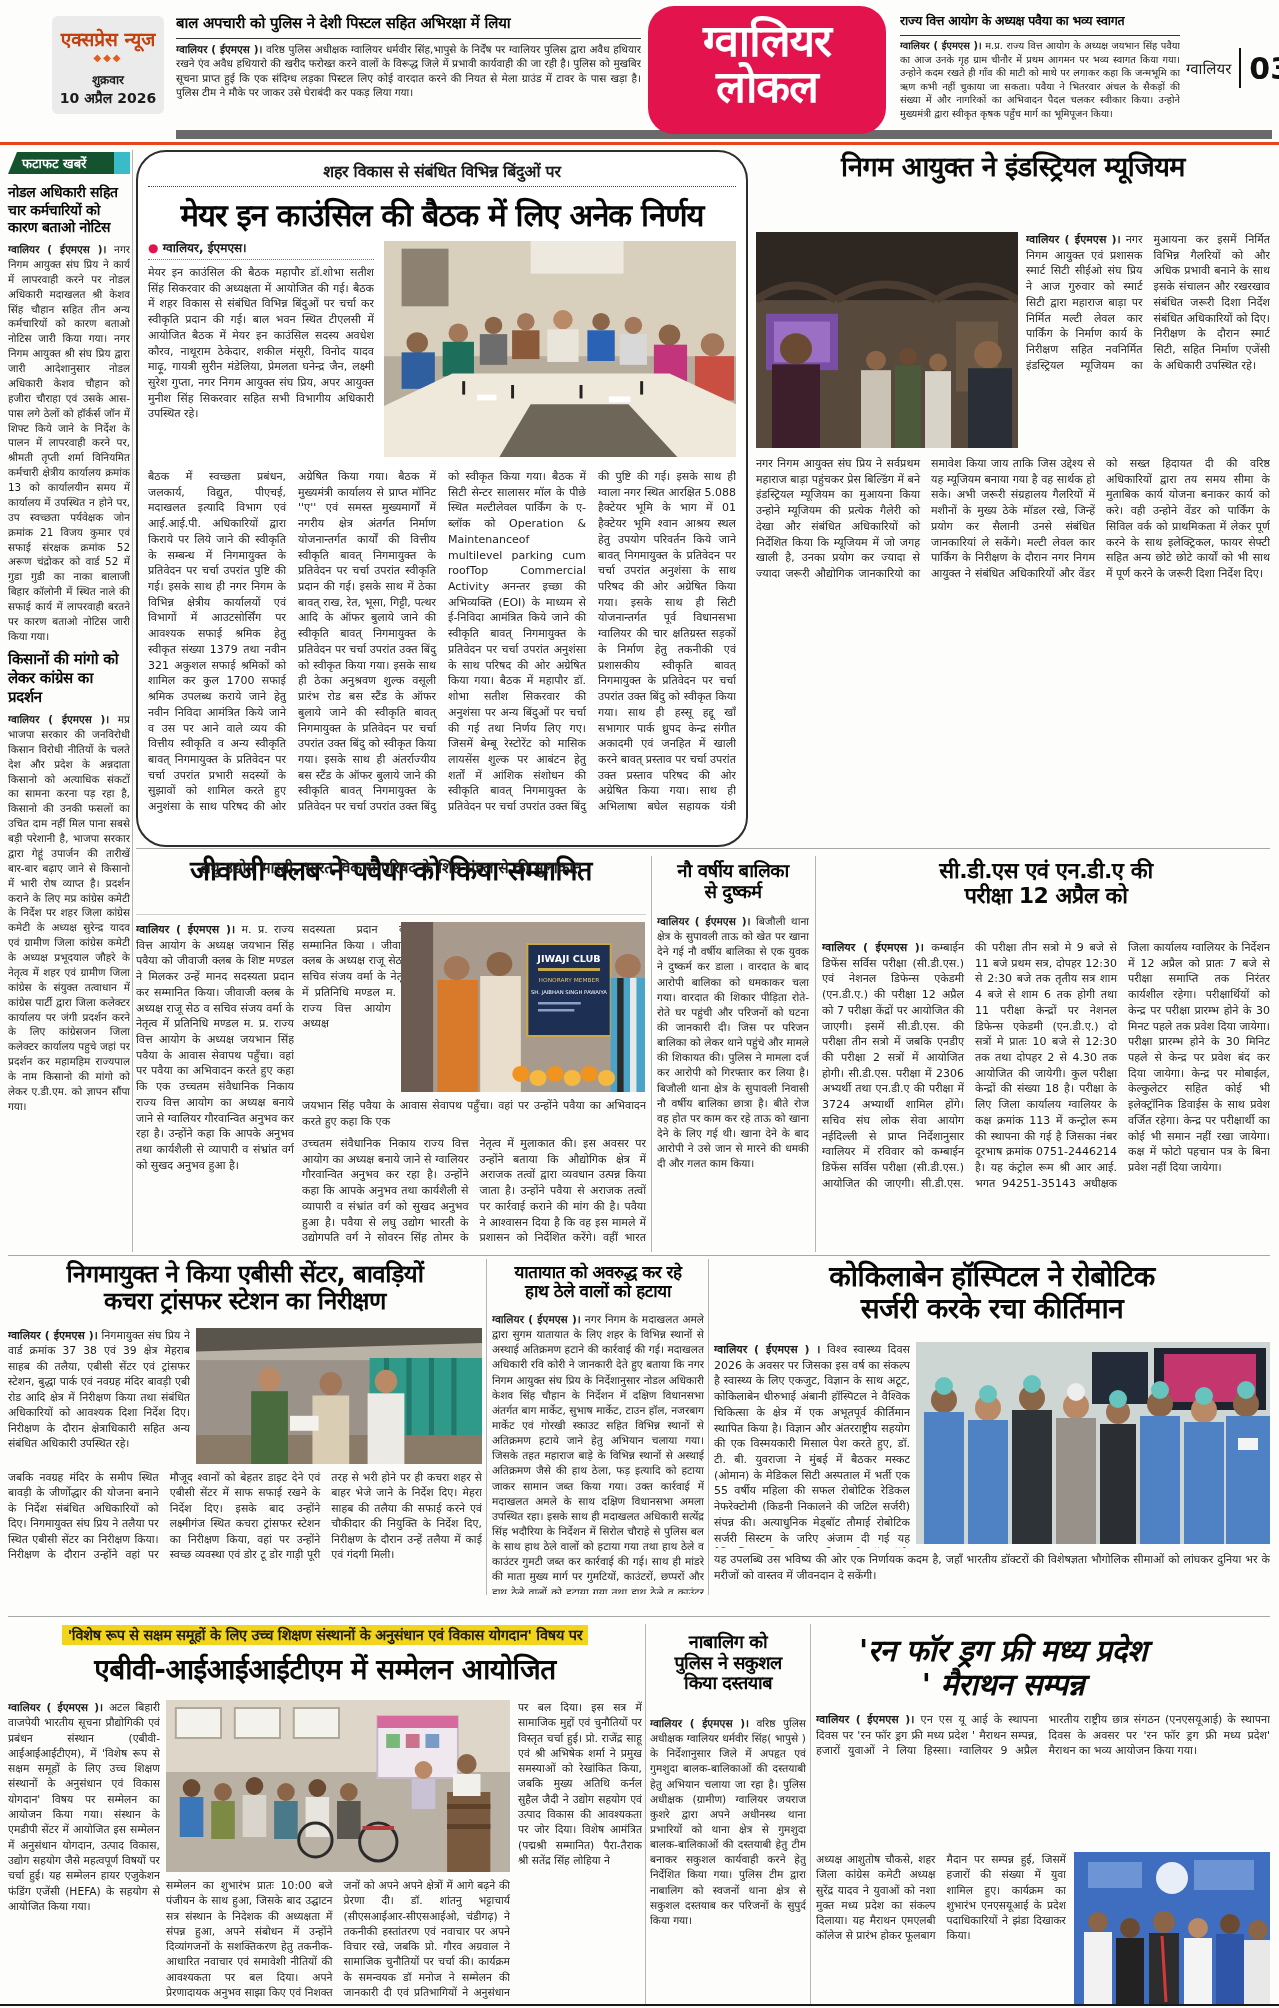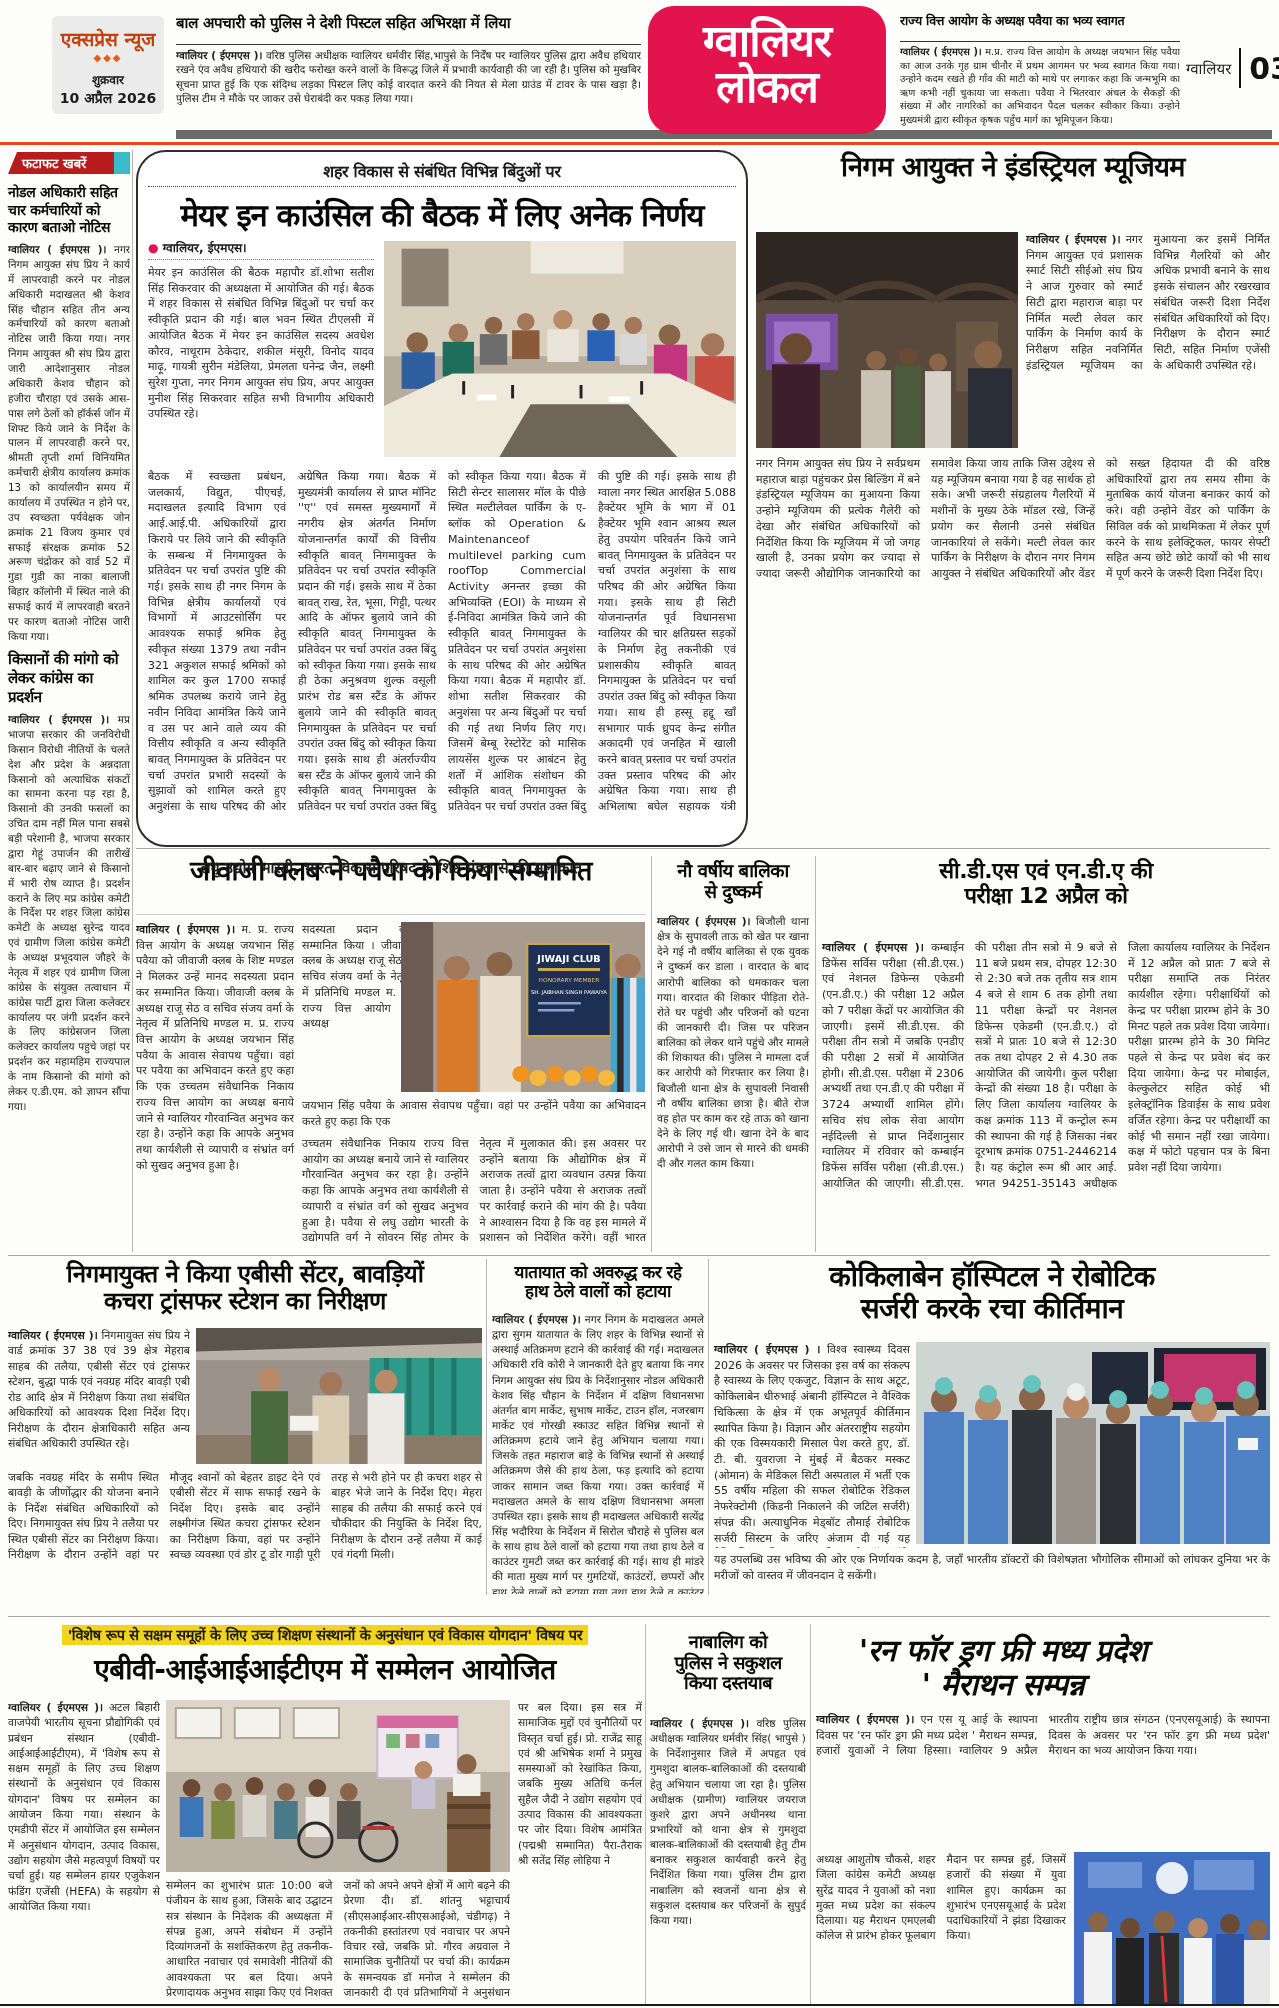--- a/index.html
+++ b/index.html
@@ -10,35 +10,35 @@
   .bt{font-size:11px;line-height:1.43;text-align:justify;color:#1d1d1d;overflow:hidden;}
   .dl{font-weight:bold;}
   .c2{column-count:2;column-gap:11px;}
   .c3{column-count:3;column-gap:11px;}
   .c4{column-count:4;column-gap:12px;}
   .vl{width:1px;background:#b5b5b5;}
   .hrz{height:1px;background:#a8a8a8;}
   .ph{overflow:hidden;background:#9a9a9a;}
   .ph svg{display:block;width:100%;height:100%;}
   .brief-hl{font-weight:bold;font-size:15px;color:#0a0a0a;border-bottom:1.5px solid #333;
-            padding-bottom:12px;margin-bottom:3px;letter-spacing:-0.3px;white-space:nowrap;overflow:hidden;}
+            padding-bottom:6px;margin-bottom:3px;letter-spacing:-0.3px;white-space:nowrap;overflow:hidden;}
   .brief-bt{font-size:10.4px;line-height:1.38;text-align:justify;overflow:hidden;}
   .logo-box{background:#ebebeb;border-radius:6px;text-align:center;padding-top:10px;box-sizing:border-box;}
   .logo-title{font-size:19px;font-weight:bold;color:#c2410c;}
   .logo-orn{color:#e65c1c;font-size:10px;letter-spacing:2px;}
   .logo-day{font-size:12px;font-weight:bold;margin-top:8px;}
   .logo-date{font-size:14px;font-weight:bold;}
   .masthead{background:#e3134e;border-radius:26px;color:#fff;text-align:center;
             font-weight:bold;font-size:44px;line-height:1.04;padding-top:12px;box-sizing:border-box;z-index:3;letter-spacing:-1px;}
   .pageno{display:flex;align-items:center;gap:8px;}
   .pageno .bar{width:2px;height:40px;background:#111;}
   .pageno .city{font-size:15px;color:#222;}
   .pageno .num{font-size:30px;font-weight:bold;color:#111;}
   .qk{display:flex;height:22px;}
-  .qk-red{background:#b91c1c;color:#fff;font-size:13px;font-weight:bold;flex:1;
+  .qk-red{background:#14532d;color:#fff;font-size:13px;font-weight:bold;flex:1;
           padding:2px 6px 0 14px;clip-path:polygon(9px 0,100% 0,100% 100%,0 100%);}
   .qk-teal{background:#39bcc8;width:16px;}
   .sb-hl{font-weight:bold;font-size:14px;line-height:1.25;color:#0a0a0a;letter-spacing:-0.3px;}
   .mainbox{border:2px solid #2e2e2e;box-sizing:border-box;padding:8px 10px;background:#fff;}
   .kicker{font-size:16px;font-weight:bold;text-align:center;border-bottom:1px dotted #444;
           padding-bottom:4px;letter-spacing:-0.3px;}
   .mainhl{font-size:31px;font-weight:bold;text-align:center;letter-spacing:-1px;
           margin:6px 0 4px 0;white-space:nowrap;color:#070707;}
   .dlrow{font-weight:bold;font-size:12px;border-bottom:1px dotted #777;padding-bottom:3px;margin-bottom:5px;}
   .reddot{color:#e3134e;font-size:12px;}

